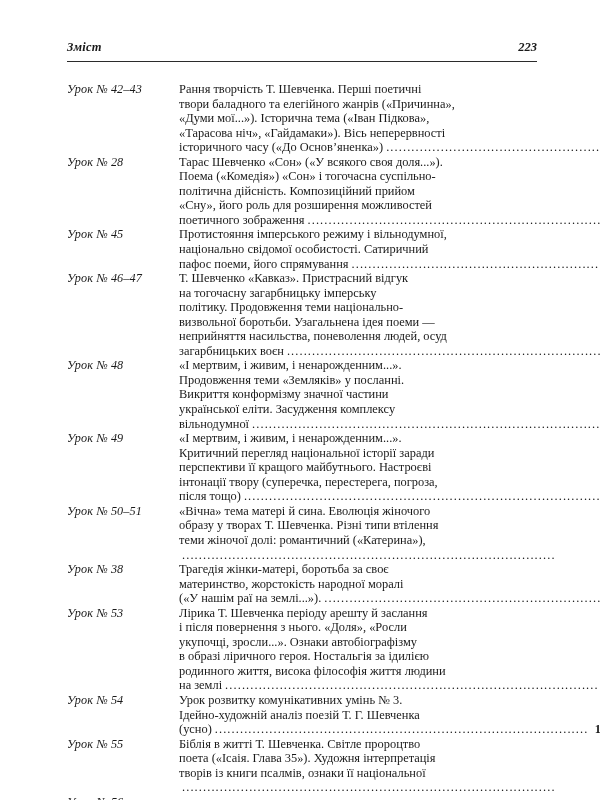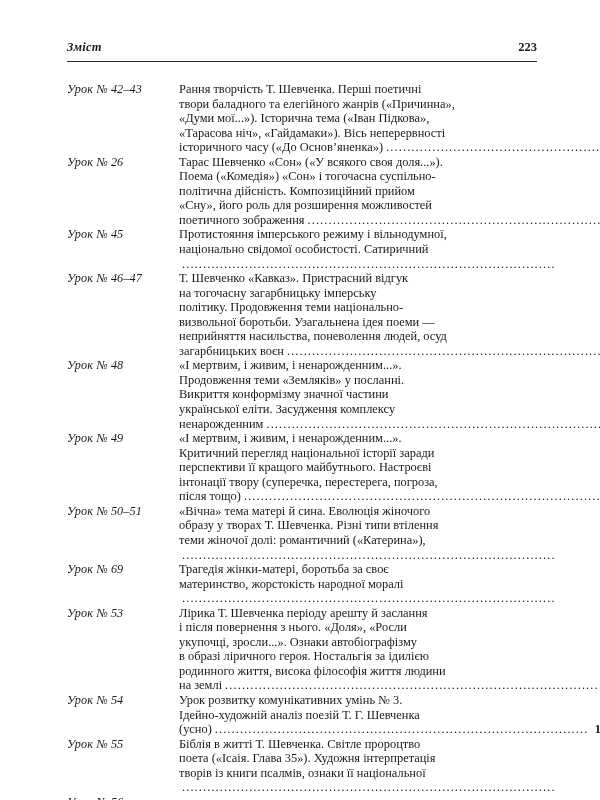--- a/index.html
+++ b/index.html
@@ -36,20 +36,21 @@
   }
   .running-head-title {
     font-style: italic;
     font-weight: bold;
     font-size: 12.5px;
     letter-spacing: 0.2px;
   }
   .running-head-folio {
     font-weight: bold;
     font-size: 12.5px;
+    font-style: italic;
   }
   .head-rule {
     position: absolute;
     left: 67px;
     top: 61px;
     width: 470px;
     height: 1px;
     background: #2b2b2b;
   }
 
@@ -132,38 +133,39 @@
           <div class="toc-text">твори баладного та елегійного жанрів («Причинна»,</div>
           <div class="toc-text">«Думи мої...»). Історична тема («Іван Підкова»,</div>
           <div class="toc-text">«Тарасова ніч», «Гайдамаки»). Вісь неперервності</div>
           <div class="toc-lastline">
             <span class="tail-text">історичного часу («До Основ’яненка»)</span>
             <span class="tail-leader">.........................................................................................</span>
           </div>
         </div>
       </div>
       <div class="toc-entry">
-        <div class="toc-label">Урок № 26</div>
+        <div class="toc-label">Урок № 28</div>
         <div class="toc-body">
           <div class="toc-text">Тарас Шевченко «Сон» («У всякого своя доля...»).</div>
           <div class="toc-text">Поема («Комедія») «Сон» і тогочасна суспільно-</div>
           <div class="toc-text">політична дійсність. Композиційний прийом</div>
           <div class="toc-text">«Сну», його роль для розширення можливостей</div>
           <div class="toc-lastline">
             <span class="tail-text">поетичного зображення</span>
             <span class="tail-leader">.........................................................................................</span>
           </div>
         </div>
       </div>
       <div class="toc-entry">
         <div class="toc-label">Урок № 45</div>
         <div class="toc-body">
           <div class="toc-text">Протистояння імперського режиму і вільнодумної,</div>
           <div class="toc-text">національно свідомої особистості. Сатиричний</div>
           <div class="toc-lastline">
+            <span class="tail-text">пафос поеми, його спрямування</span>
             <span class="tail-leader">.........................................................................................</span>
           </div>
         </div>
       </div>
       <div class="toc-entry">
         <div class="toc-label">Урок № 46–47</div>
         <div class="toc-body">
           <div class="toc-text">Т. Шевченко «Кавказ». Пристрасний відгук</div>
           <div class="toc-text">на тогочасну загарбницьку імперську</div>
           <div class="toc-text">політику. Продовження теми національно-</div>
@@ -176,21 +178,21 @@
         </div>
       </div>
       <div class="toc-entry">
         <div class="toc-label">Урок № 48</div>
         <div class="toc-body">
           <div class="toc-text">«І мертвим, і живим, і ненарожденним...».</div>
           <div class="toc-text">Продовження теми «Земляків» у посланні.</div>
           <div class="toc-text">Викриття конформізму значної частини</div>
           <div class="toc-text">української еліти. Засудження комплексу</div>
           <div class="toc-lastline">
-            <span class="tail-text">ненарожденним</span>
+            <span class="tail-text">вільнодумної</span>
             <span class="tail-leader">.........................................................................................</span>
           </div>
         </div>
       </div>
       <div class="toc-entry">
         <div class="toc-label">Урок № 49</div>
         <div class="toc-body">
           <div class="toc-text">«І мертвим, і живим, і ненарожденним...».</div>
           <div class="toc-text">Критичний перегляд національної історії заради</div>
           <div class="toc-text">перспективи її кращого майбутнього. Настроєві</div>
@@ -206,25 +208,26 @@
         <div class="toc-body">
           <div class="toc-text">«Вічна» тема матері й сина. Еволюція жіночого</div>
           <div class="toc-text">образу у творах Т. Шевченка. Різні типи втілення</div>
           <div class="toc-text">теми жіночої долі: романтичний («Катерина»),</div>
           <div class="toc-lastline">
             <span class="tail-leader">.........................................................................................</span>
           </div>
         </div>
       </div>
       <div class="toc-entry">
-        <div class="toc-label">Урок № 69</div>
+        <div class="toc-label">Урок № 38</div>
         <div class="toc-body">
           <div class="toc-text">Трагедія жінки-матері, боротьба за своє</div>
           <div class="toc-text">материнство, жорстокість народної моралі</div>
           <div class="toc-lastline">
+            <span class="tail-text">(«У нашім раї на землі...»).</span>
             <span class="tail-leader">.........................................................................................</span>
           </div>
         </div>
       </div>
       <div class="toc-entry">
         <div class="toc-label">Урок № 53</div>
         <div class="toc-body">
           <div class="toc-text">Лірика Т. Шевченка періоду арешту й заслання</div>
           <div class="toc-text">і після повернення з нього. «Доля», «Росли</div>
           <div class="toc-text">укупочці, зросли...». Ознаки автобіографізму</div>

